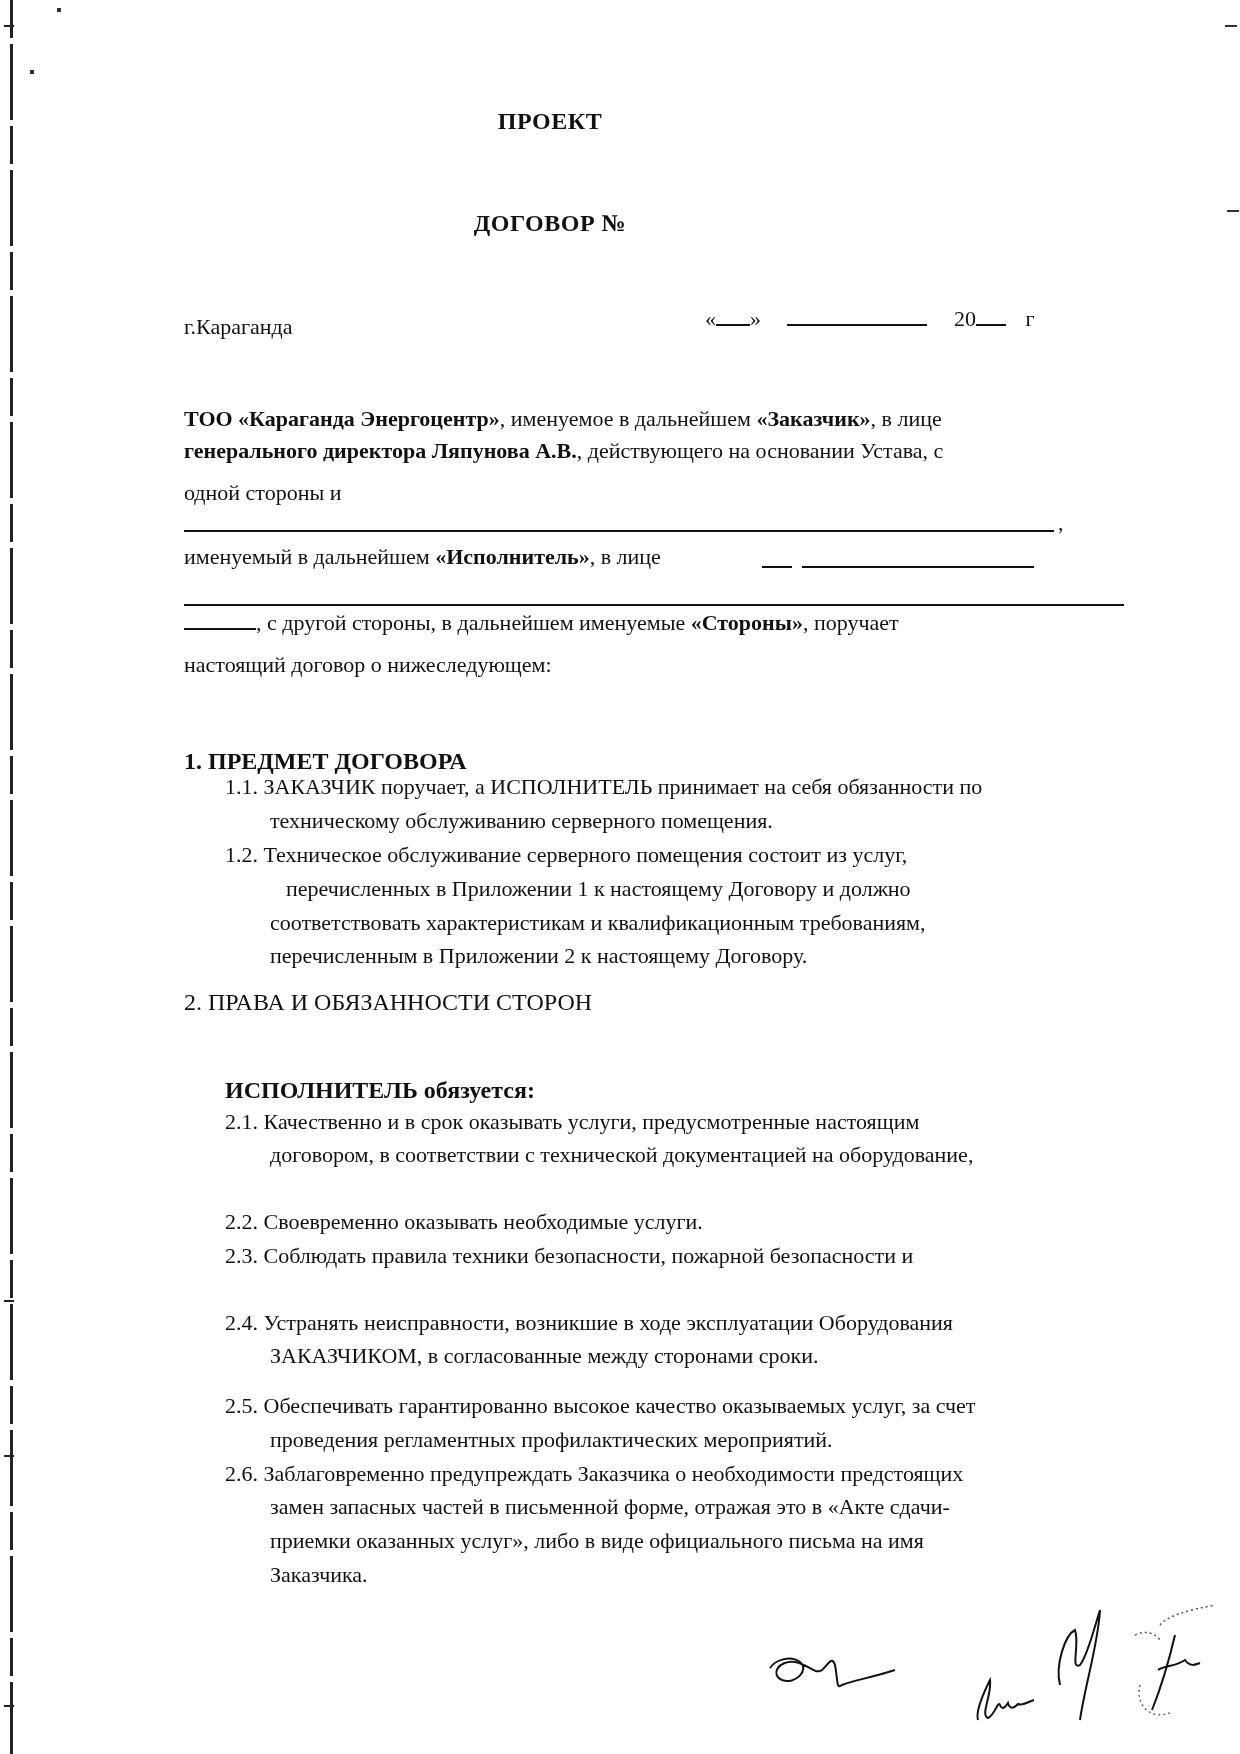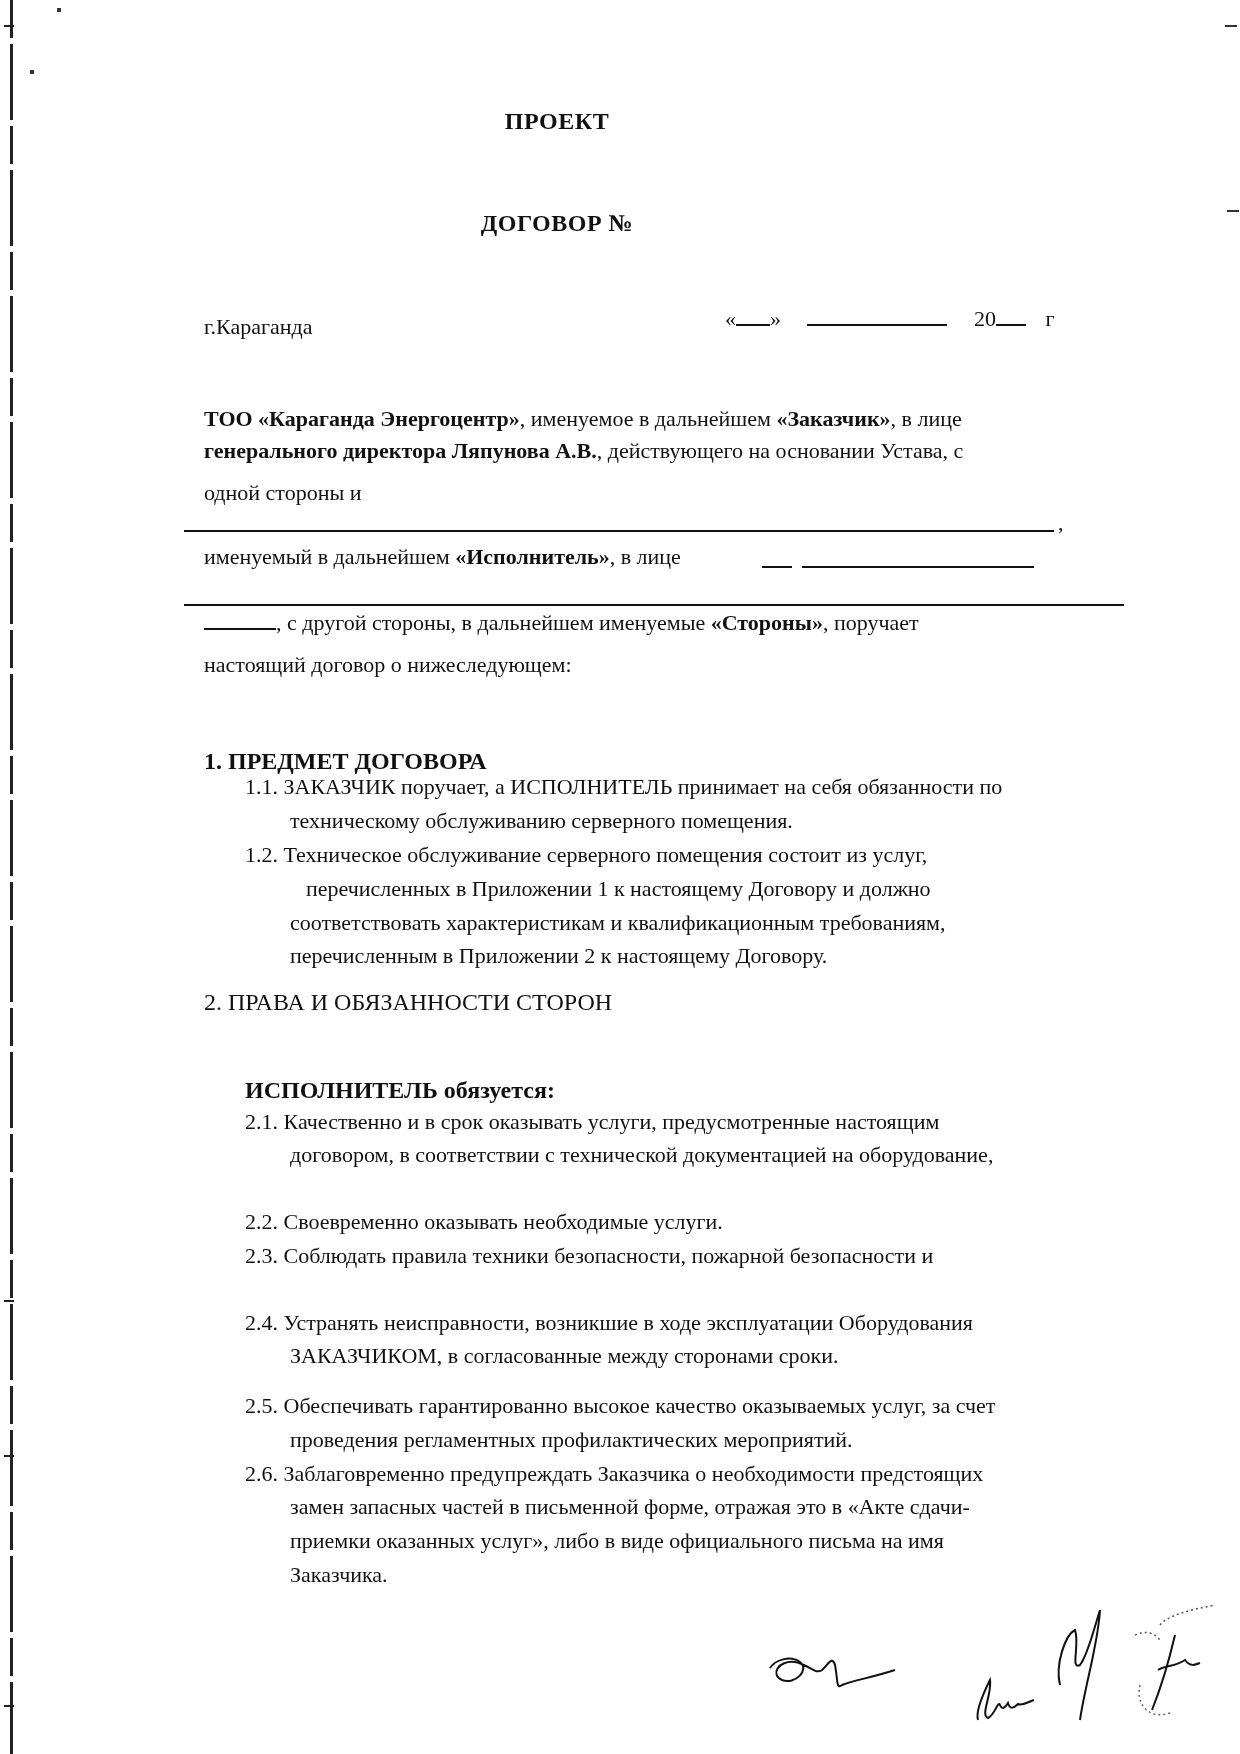--- a/index.html
+++ b/index.html
@@ -11,27 +11,27 @@
   .page { position: absolute; left: 0; top: 0; width: 1240px; height: 1754px; }
   .edge-left {
     position: absolute; left: 10px; top: 0; width: 3px; height: 1754px;
     background: repeating-linear-gradient(to bottom, #222 0 38px, transparent 38px 44px, #222 44px 120px, transparent 120px 126px);
   }
   .edge-tick { position: absolute; height: 2px; background: #222; }
   .scan-dot { position: absolute; width: 4px; height: 4px; background: #333; }
   .right-mark { position: absolute; width: 12px; height: 2px; background: #333; }
 
   .title {
-    position: absolute; left: 11px; width: 1092px; text-align: center;
+    position: absolute; left: 4px; width: 1092px; text-align: center;
     font-weight: bold; font-size: 24px; letter-spacing: 0.5px;
   }
   .t1 { top: 108px; }
   .t2 { top: 210px; }
 
-  .line { position: absolute; font-size: 22px; white-space: nowrap; line-height: 26px; margin-left: 20px; }
+  .line { position: absolute; font-size: 22px; white-space: nowrap; line-height: 26px; }
   .b { font-weight: bold; }
 
   .city { left: 184px; top: 314px; }
   .date { left: 705px; top: 306px; }
   .date .blank { display: inline-block; border-bottom: 2px solid #111; vertical-align: baseline; }
 
   .p1a { left: 184px; top: 406px; }
   .p1b { left: 184px; top: 438px; }
   .p1c { left: 184px; top: 480px; }
 

